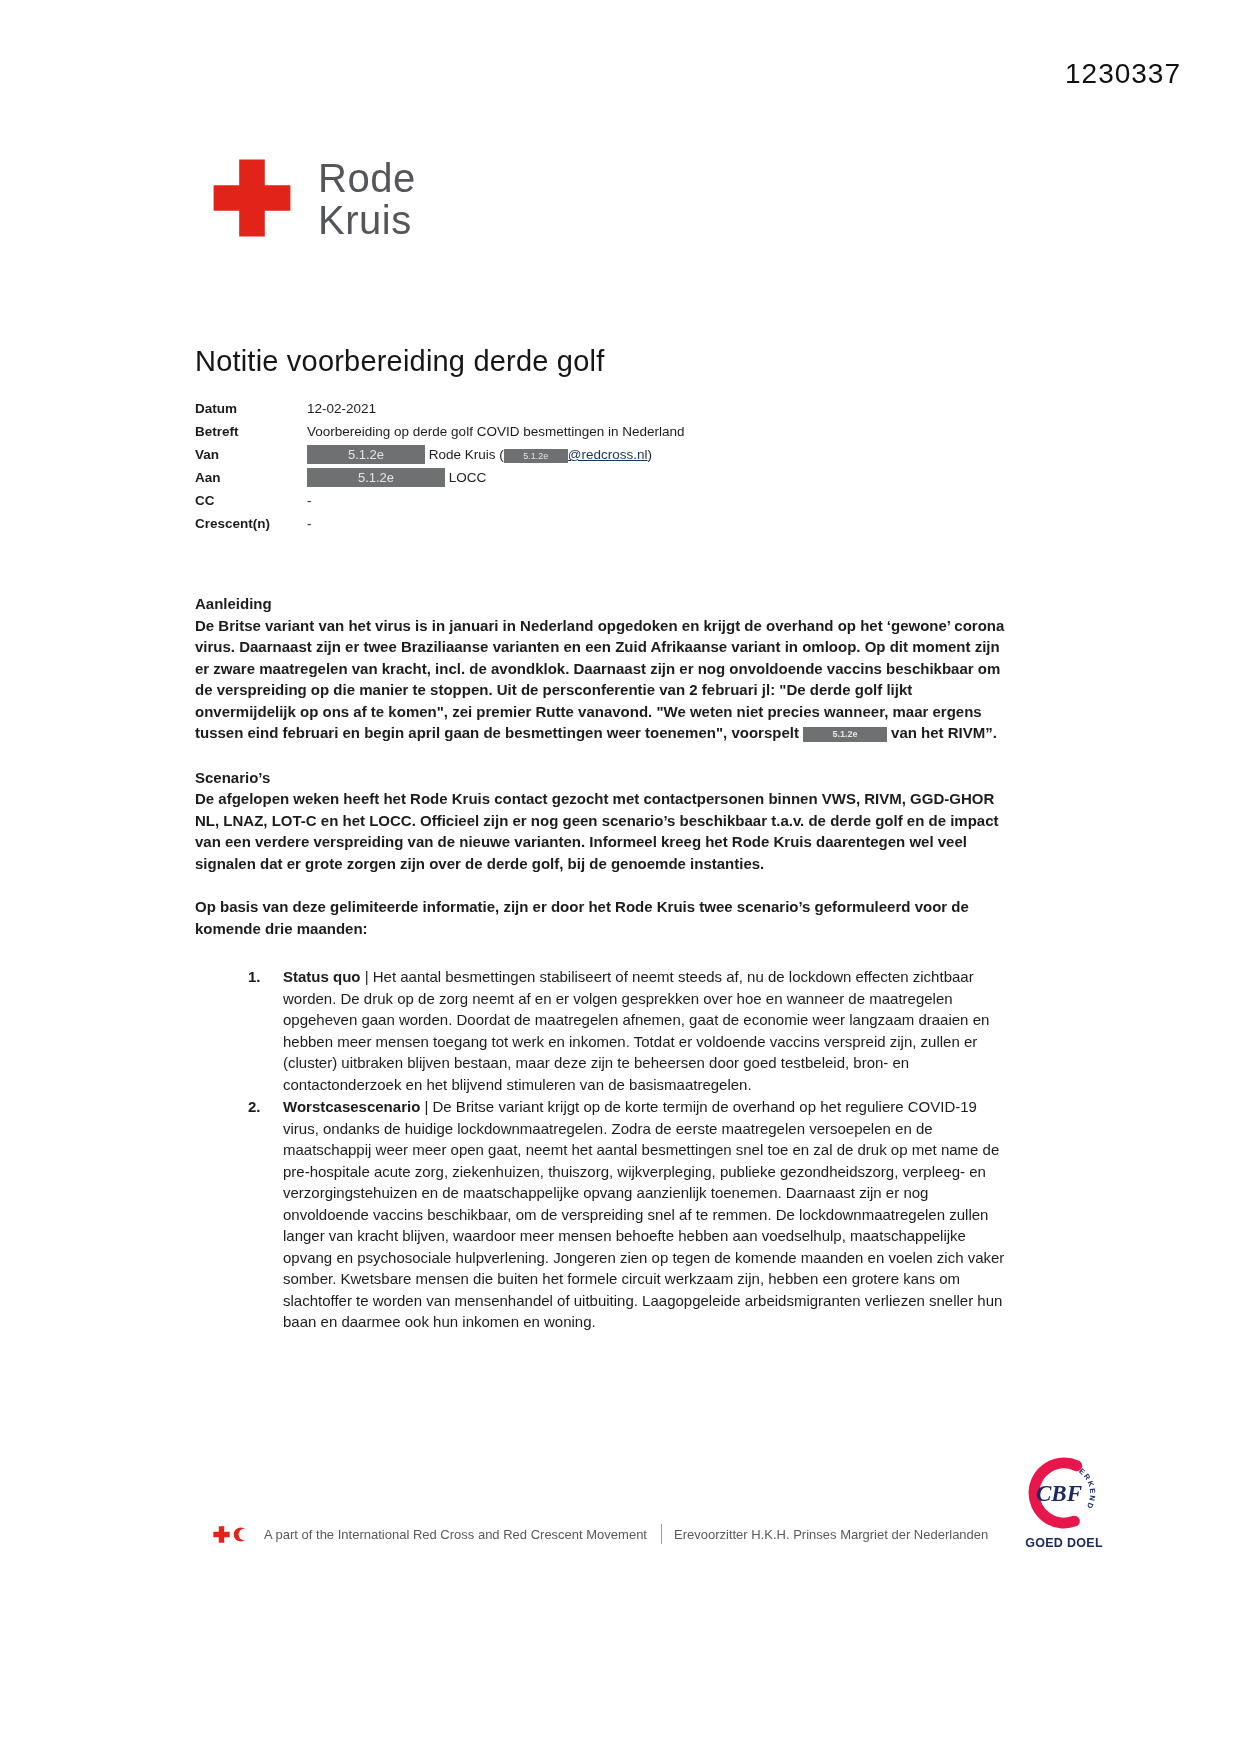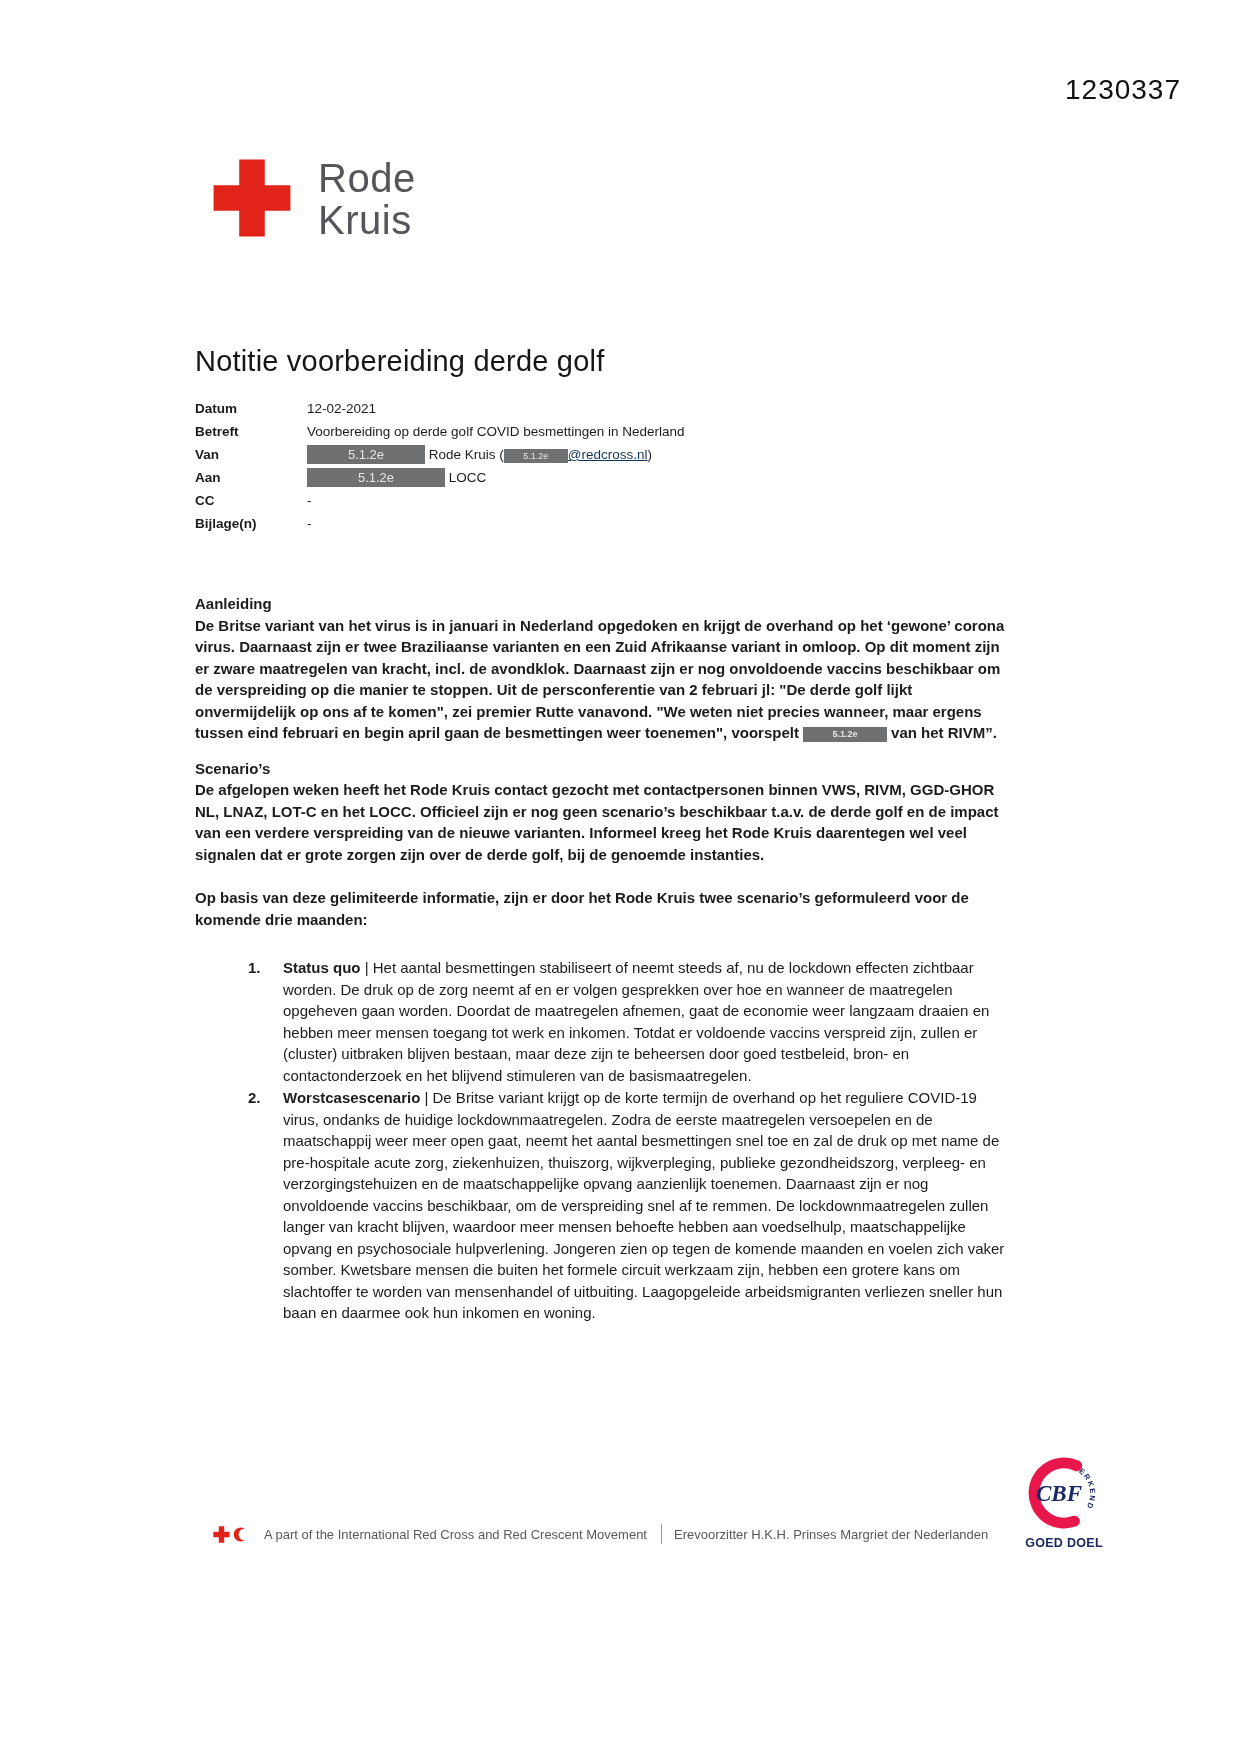--- a/index.html
+++ b/index.html
@@ -1,21 +1,21 @@
 <!DOCTYPE html>
 <html><head>
 <meta charset="utf-8">
 <style>
   html,body{margin:0;padding:0;}
   body{
     width:1241px;height:1754px;position:relative;background:#ffffff;
     font-family:"Liberation Sans","DejaVu Sans",sans-serif;color:#222222;
     overflow:hidden;
   }
-  .doc-number{position:absolute;top:74px;right:60px;font-size:28px;color:#111;letter-spacing:1px;}
+  .doc-number{position:absolute;top:58px;right:60px;font-size:28px;color:#111;letter-spacing:1px;}
   
   .logo{position:absolute;top:158px;left:212px;display:flex;align-items:flex-start;}
   .logo .cross{width:80px;height:80px;display:block;}
   .logo .logo-text{margin-left:26px;font-size:40px;line-height:42px;font-weight:500;color:#54565a;letter-spacing:0.5px;margin-top:-1px;}
   
   .content{position:absolute;left:195px;top:345px;width:818px;}
   .title{font-size:29px;font-weight:400;color:#161616;margin:0;letter-spacing:0.2px;}
   
   .meta{margin-top:23px;font-size:13.5px;}
   .meta-row{display:flex;align-items:flex-start;min-height:23px;}
@@ -24,21 +24,21 @@
   .redaction{display:inline-block;background:#6e7072;color:#e5e5e5;text-align:center;vertical-align:middle;}
   .redaction-lg{min-width:118px;height:19px;line-height:19px;font-size:13px;margin-top:-2px;}
   .redaction-sm{min-width:64px;height:14px;line-height:14px;font-size:9px;}
   .redaction-inline{min-width:84px;height:15px;line-height:15px;font-size:9px;margin-left:4px;}
   .link{color:#17365d;text-decoration:underline;cursor:pointer;}
   
   .bodytext{font-size:15px;line-height:21.5px;color:#1c1c1c;}
   .section-heading{font-weight:bold;font-size:15px;margin:0;}
   .h-aanleiding{margin-top:54px;}
   .para{margin:0 0 0 0;font-weight:bold;}
-  .h-scenarios{margin-top:14px;}
+  .h-scenarios{margin-top:23px;}
   .para-gap{margin-top:22px;}
   .list{margin-top:27px;}
   .list-item{display:flex;margin-top:1px;}
   .list-num{flex:0 0 35px;margin-left:53px;font-weight:bold;}
   .list-body{flex:1;}
   .lead{font-weight:bold;}
   
   .footer{position:absolute;left:213px;top:1524px;display:flex;align-items:center;color:#58595b;font-size:13px;}
   .footer .f-cross{width:17px;height:17px;margin-right:3px;}
   .footer .f-crescent{width:17px;height:17px;margin-right:14px;}
@@ -84,21 +84,21 @@
       <div class="meta-label">Aan</div>
       <div class="meta-value">
         <span class="redaction redaction-lg" style="min-width:138px;">5.1.2e</span><span> LOCC</span>
       </div>
     </div>
     <div class="meta-row">
       <div class="meta-label">CC</div>
       <div class="meta-value">-</div>
     </div>
     <div class="meta-row">
-      <div class="meta-label">Bijlage(n)</div>
+      <div class="meta-label">Crescent(n)</div>
       <div class="meta-value">-</div>
     </div>
   </div>
 
   <div class="bodytext">
     <p class="section-heading h-aanleiding">Aanleiding</p>
     <p class="para">
       <span>De Britse variant van het virus is in januari in Nederland opgedoken en krijgt de overhand op het ‘gewone’ corona virus. Daarnaast zijn er twee Braziliaanse varianten en een Zuid Afrikaanse variant in omloop. Op dit moment zijn er zware maatregelen van kracht, incl. de avondklok. Daarnaast zijn er nog onvoldoende vaccins beschikbaar om de verspreiding op die manier te stoppen. Uit de persconferentie van 2 februari jl: "De derde golf lijkt onvermijdelijk op ons af te komen", zei premier Rutte vanavond. "We weten niet precies wanneer, maar ergens tussen eind februari en begin april gaan de besmettingen weer toenemen", voorspelt</span><span class="redaction redaction-inline">5.1.2e</span><span> van het RIVM”.</span>
     </p>
 

